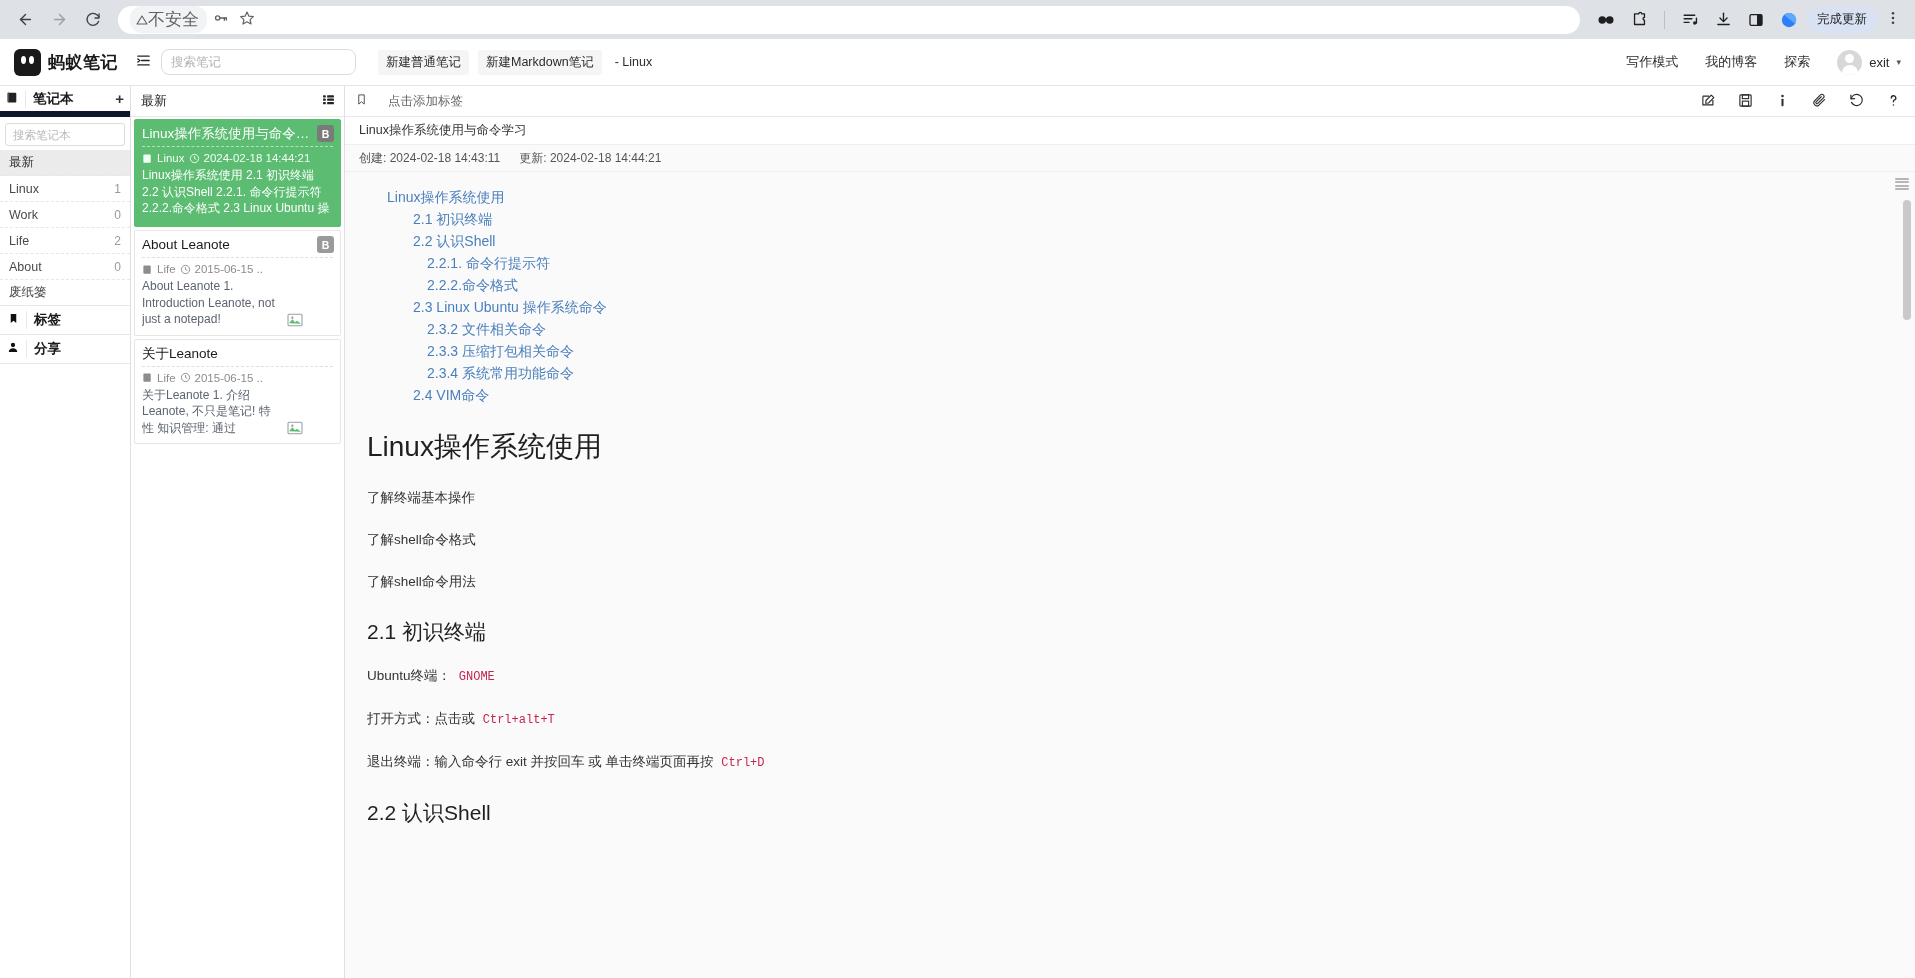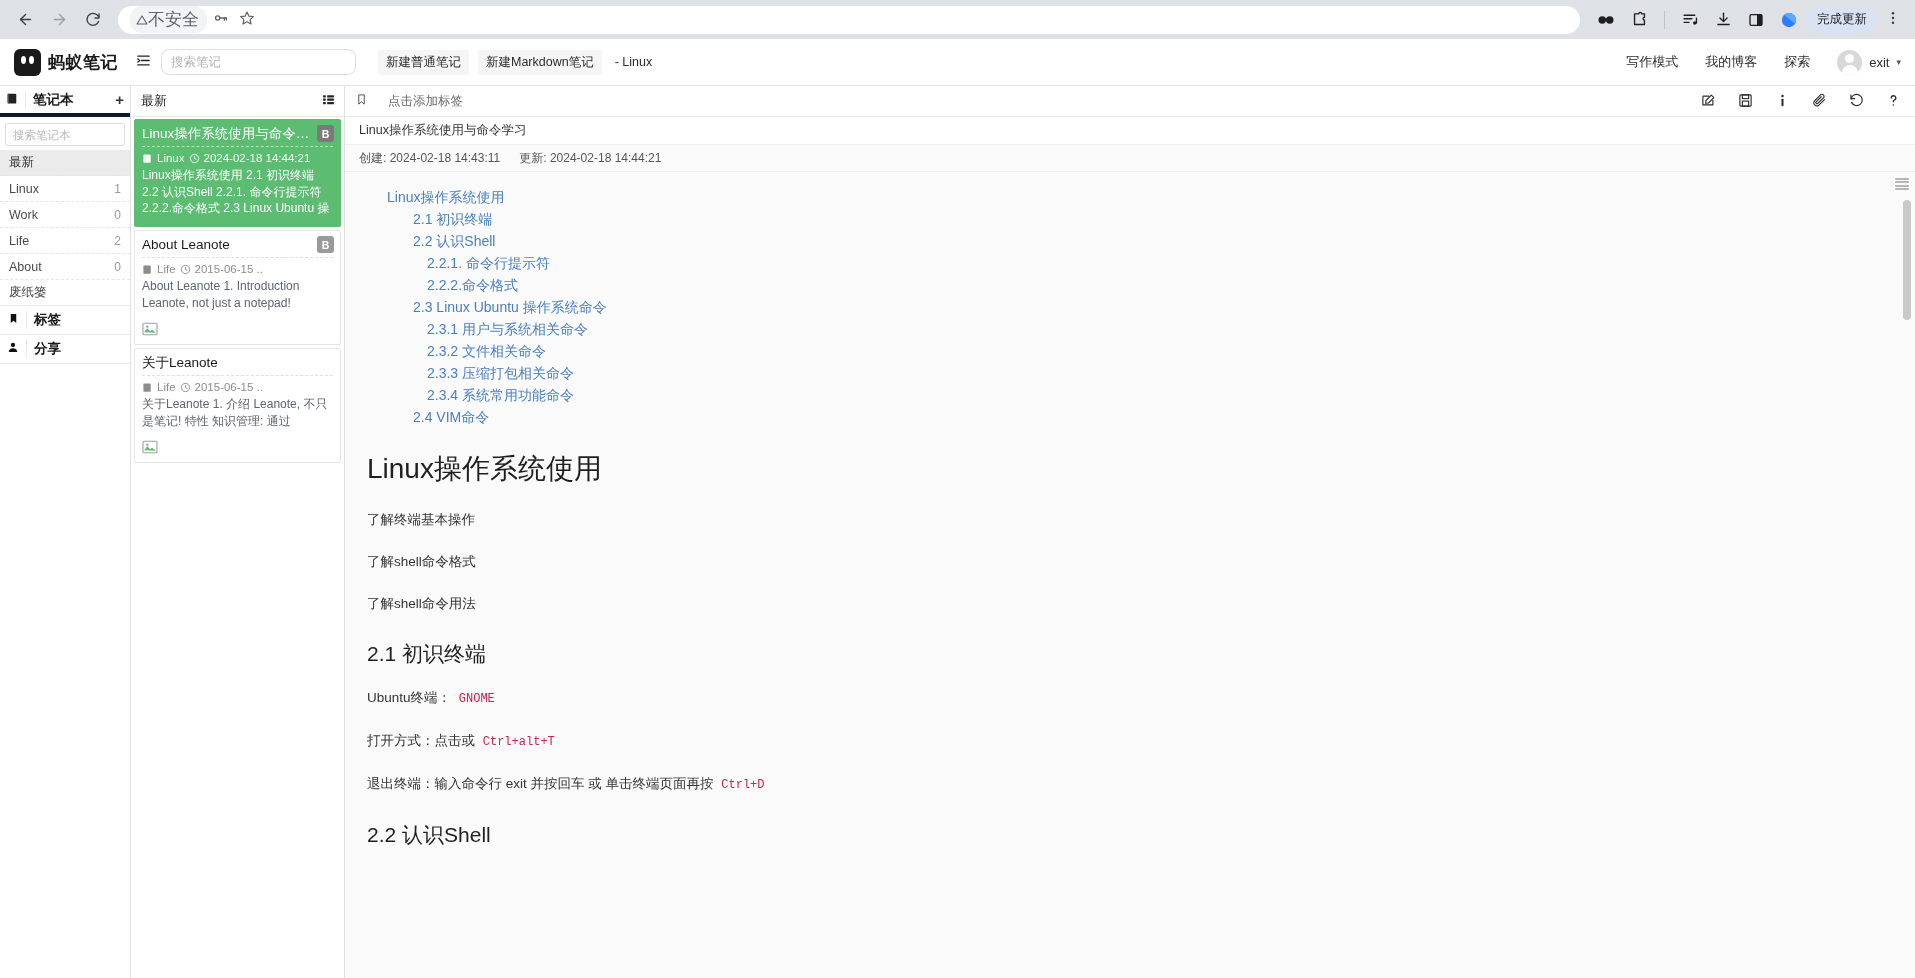--- a/index.html
+++ b/index.html
@@ -93,21 +93,21 @@
   .user-name { font-size: 13px; color: #2b2b2b; }
   .caret { font-size: 9px; color: #555; }
 
   
   .main { display: flex; height: calc(978px - 39px - 47px); }
 
   
   .nb-sidebar { width: 131px; border-right: 1px solid #e0e0e0; background: #fff;
     display: flex; flex-direction: column; }
   .nb-header {
-    height: 31px; display: flex; align-items: center; border-bottom: 4px solid #0f172a;
+    height: 31px; display: flex; align-items: center; border-bottom: 6px solid #0f172a;
     padding: 0 6px; gap: 6px; justify-content: space-between;
   }
   .nb-header .bk-ic { font-size: 12px; color: #222; }
   .nb-header .title { font-size: 13.5px; font-weight: bold; color: #1a1a1a; flex: 1;
     border-left: 1px solid #e8e8e8; padding-left: 7px; }
   .nb-header .plus { font-size: 15px; color: #333; font-weight: bold; }
   .nb-search-wrap { padding: 6px 5px 4px 5px; }
   .nb-search {
     width: 100%; height: 23px; border: 1px solid #dcdcdc; border-radius: 3px;
     font-size: 11.5px; color: #333; padding: 0 7px;
@@ -160,21 +160,21 @@
     font-size: 12px; color: #5c6470; line-height: 16.5px; margin-top: 1px;
     max-height: 52px; overflow: hidden;
   }
   .note-card.selected .nc-desc { color: #ffffff; max-height: 52px; }
   .blog-badge {
     position: absolute; top: 5px; right: 6px; width: 17px; height: 17px;
     border-radius: 3px; background: #9a9a9a; color: #fff; font-size: 10.5px;
     font-weight: bold; display: flex; align-items: center; justify-content: center;
   }
   .note-card.selected .blog-badge { background: #7a7a7a; }
-  .nc-body-flex { display: flex; gap: 6px; align-items: flex-start; flex-direction: column; }
+  .nc-body-flex { display: flex; gap: 6px; align-items: flex-end; }
   .nc-body-flex .nc-desc { flex: 1; }
   .broken-img {
     width: 16px; height: 16px; flex: none; margin-top: 4px; margin-right: 30px;
     position: relative;
   }
   .broken-img svg { display: block; }
 
   
   .editor { flex: 1; display: flex; flex-direction: column; background: #fff;
     min-width: 0; }
@@ -590,21 +590,20 @@
       </div>
 
       <div class="content-inner">
         <div class="toc">
           <a class="lvl1">Linux操作系统使用</a>
           <a class="lvl2">2.1 初识终端</a>
           <a class="lvl2">2.2 认识Shell</a>
           <a class="lvl3">2.2.1. 命令行提示符</a>
           <a class="lvl3">2.2.2.命令格式</a>
           <a class="lvl2">2.3 Linux Ubuntu 操作系统命令</a>
-          <a class="lvl3">2.3.1 用户与系统相关命令</a>
           <a class="lvl3">2.3.2 文件相关命令</a>
           <a class="lvl3">2.3.3 压缩打包相关命令</a>
           <a class="lvl3">2.3.4 系统常用功能命令</a>
           <a class="lvl2">2.4 VIM命令</a>
         </div>
 
         <h1 class="doc-h1">Linux操作系统使用</h1>
         <p class="doc-p">了解终端基本操作</p>
         <p class="doc-p">了解shell命令格式</p>
         <p class="doc-p">了解shell命令用法</p>

